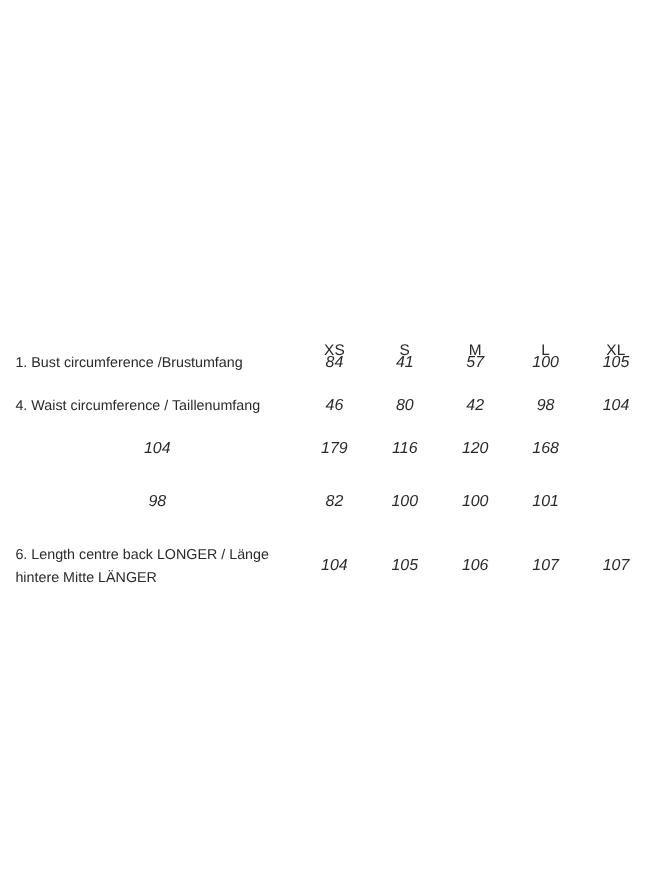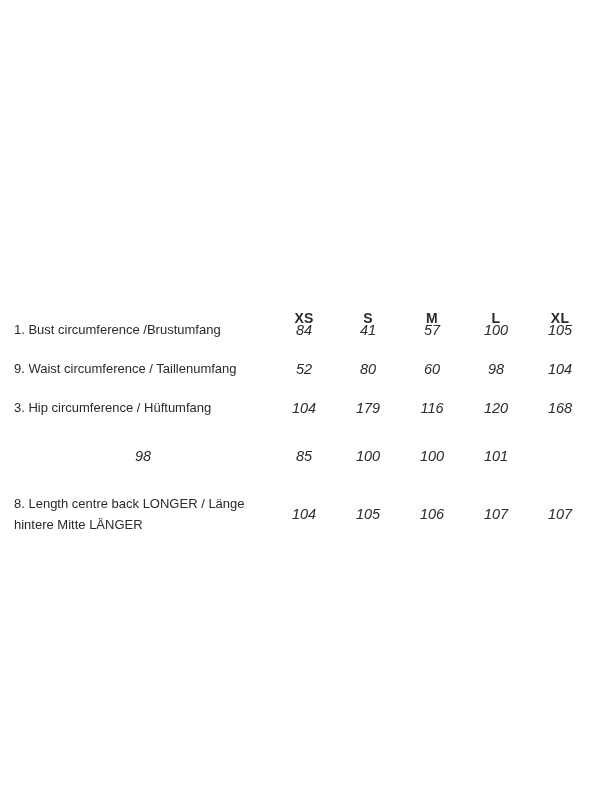--- a/index.html
+++ b/index.html
@@ -40,21 +40,21 @@
     text-align: center;
   }
   .cell.label {
     text-align: left;
     font-weight: 400;
     font-size: 13px;
     line-height: 21px;
     padding-right: 10px;
   }
   .cell.colhead {
-    font-weight: 700;
+    font-weight: 400;
     font-size: 14px;
     letter-spacing: 0.2px;
     margin-top: 48px;
   }
   .cell.num {
     font-weight: 400;
     font-size: 14.5px;
     font-style: italic;
   }
 </style>
@@ -75,47 +75,46 @@
   <div class="trow single">
     <div class="cell label">1. Bust circumference /Brustumfang</div>
     <div class="cell num">84</div>
     <div class="cell num">41</div>
     <div class="cell num">57</div>
     <div class="cell num">100</div>
     <div class="cell num">105</div>
   </div>
 
   <div class="trow single">
-    <div class="cell label">9. Waist circumference / Taillenumfang</div>
-    <div class="cell num">52</div>
+    <div class="cell label">4. Waist circumference / Taillenumfang</div>
+    <div class="cell num">46</div>
     <div class="cell num">80</div>
-    <div class="cell num">60</div>
+    <div class="cell num">42</div>
     <div class="cell num">98</div>
     <div class="cell num">104</div>
   </div>
 
   <div class="trow single">
-    <div class="cell label">3. Hip circumference / Hüftumfang</div>
     <div class="cell num">104</div>
     <div class="cell num">179</div>
     <div class="cell num">116</div>
     <div class="cell num">120</div>
     <div class="cell num">168</div>
   </div>
 
   <div class="trow double">
     <div class="cell num">98</div>
-    <div class="cell num">85</div>
+    <div class="cell num">82</div>
     <div class="cell num">100</div>
     <div class="cell num">100</div>
     <div class="cell num">101</div>
   </div>
 
   <div class="trow double">
-    <div class="cell label">8. Length centre back LONGER / Länge hintere Mitte LÄNGER</div>
+    <div class="cell label">6. Length centre back LONGER / Länge hintere Mitte LÄNGER</div>
     <div class="cell num">104</div>
     <div class="cell num">105</div>
     <div class="cell num">106</div>
     <div class="cell num">107</div>
     <div class="cell num">107</div>
   </div>
 
 </div>
 
 </body></html>

